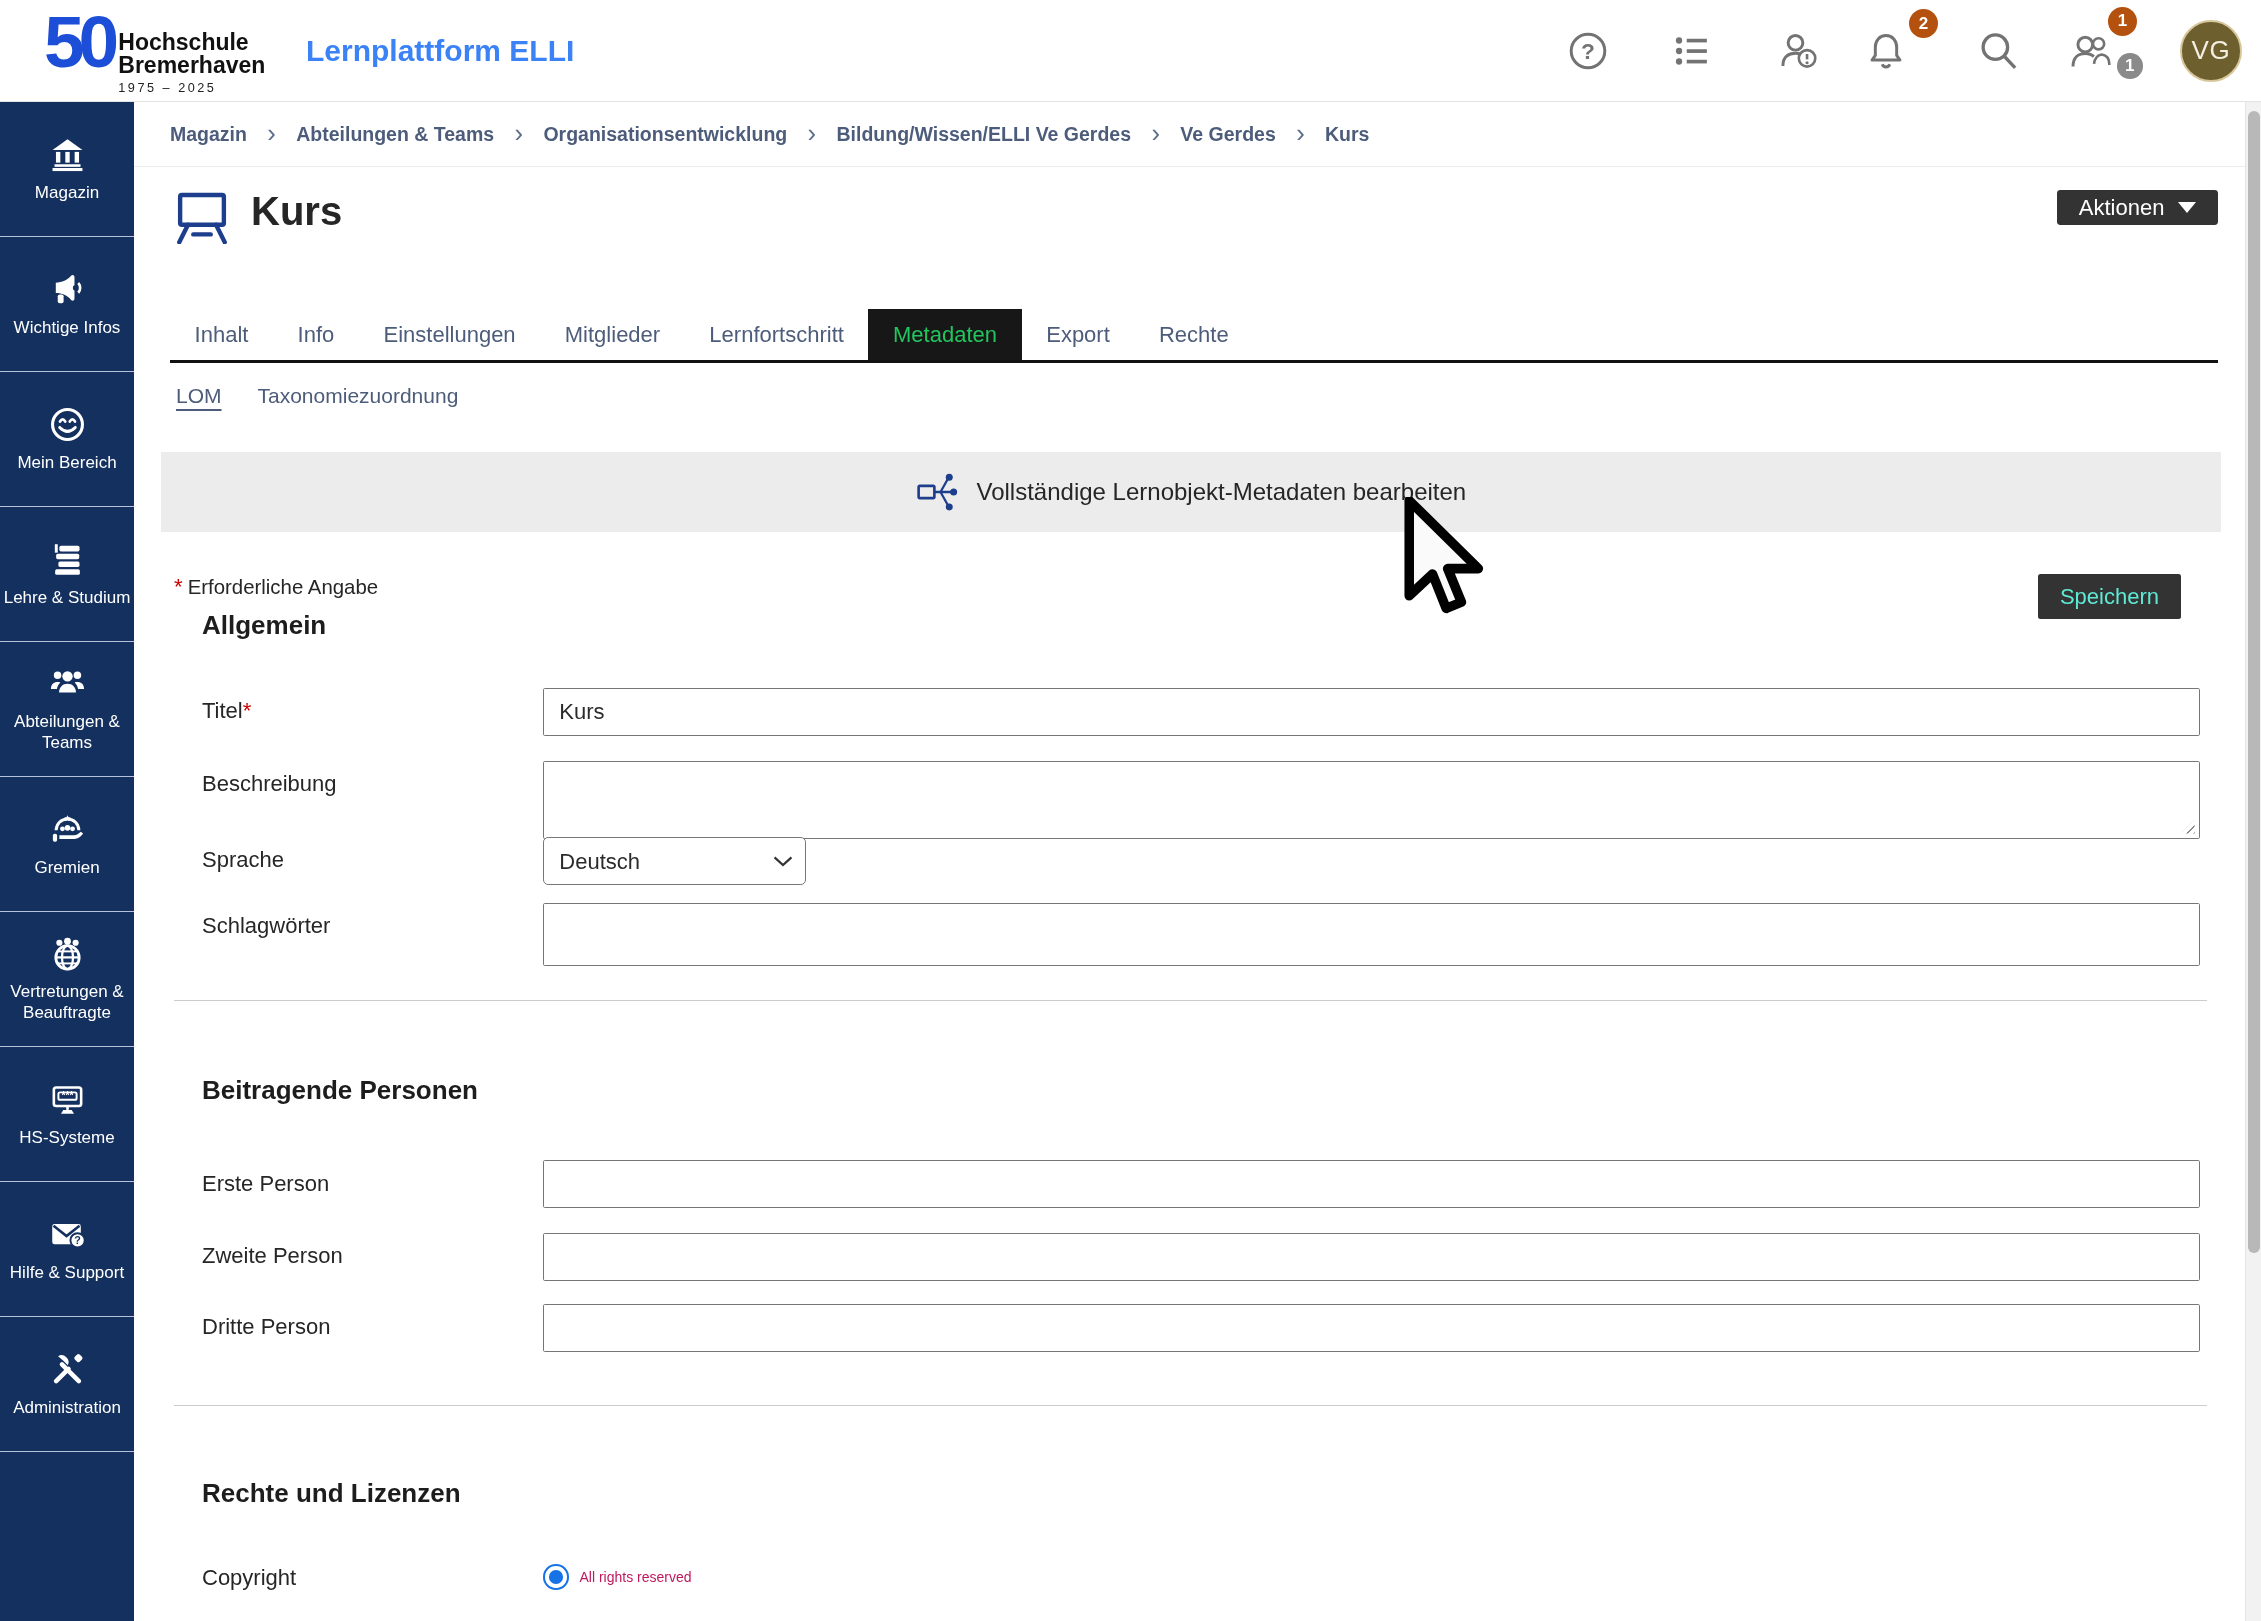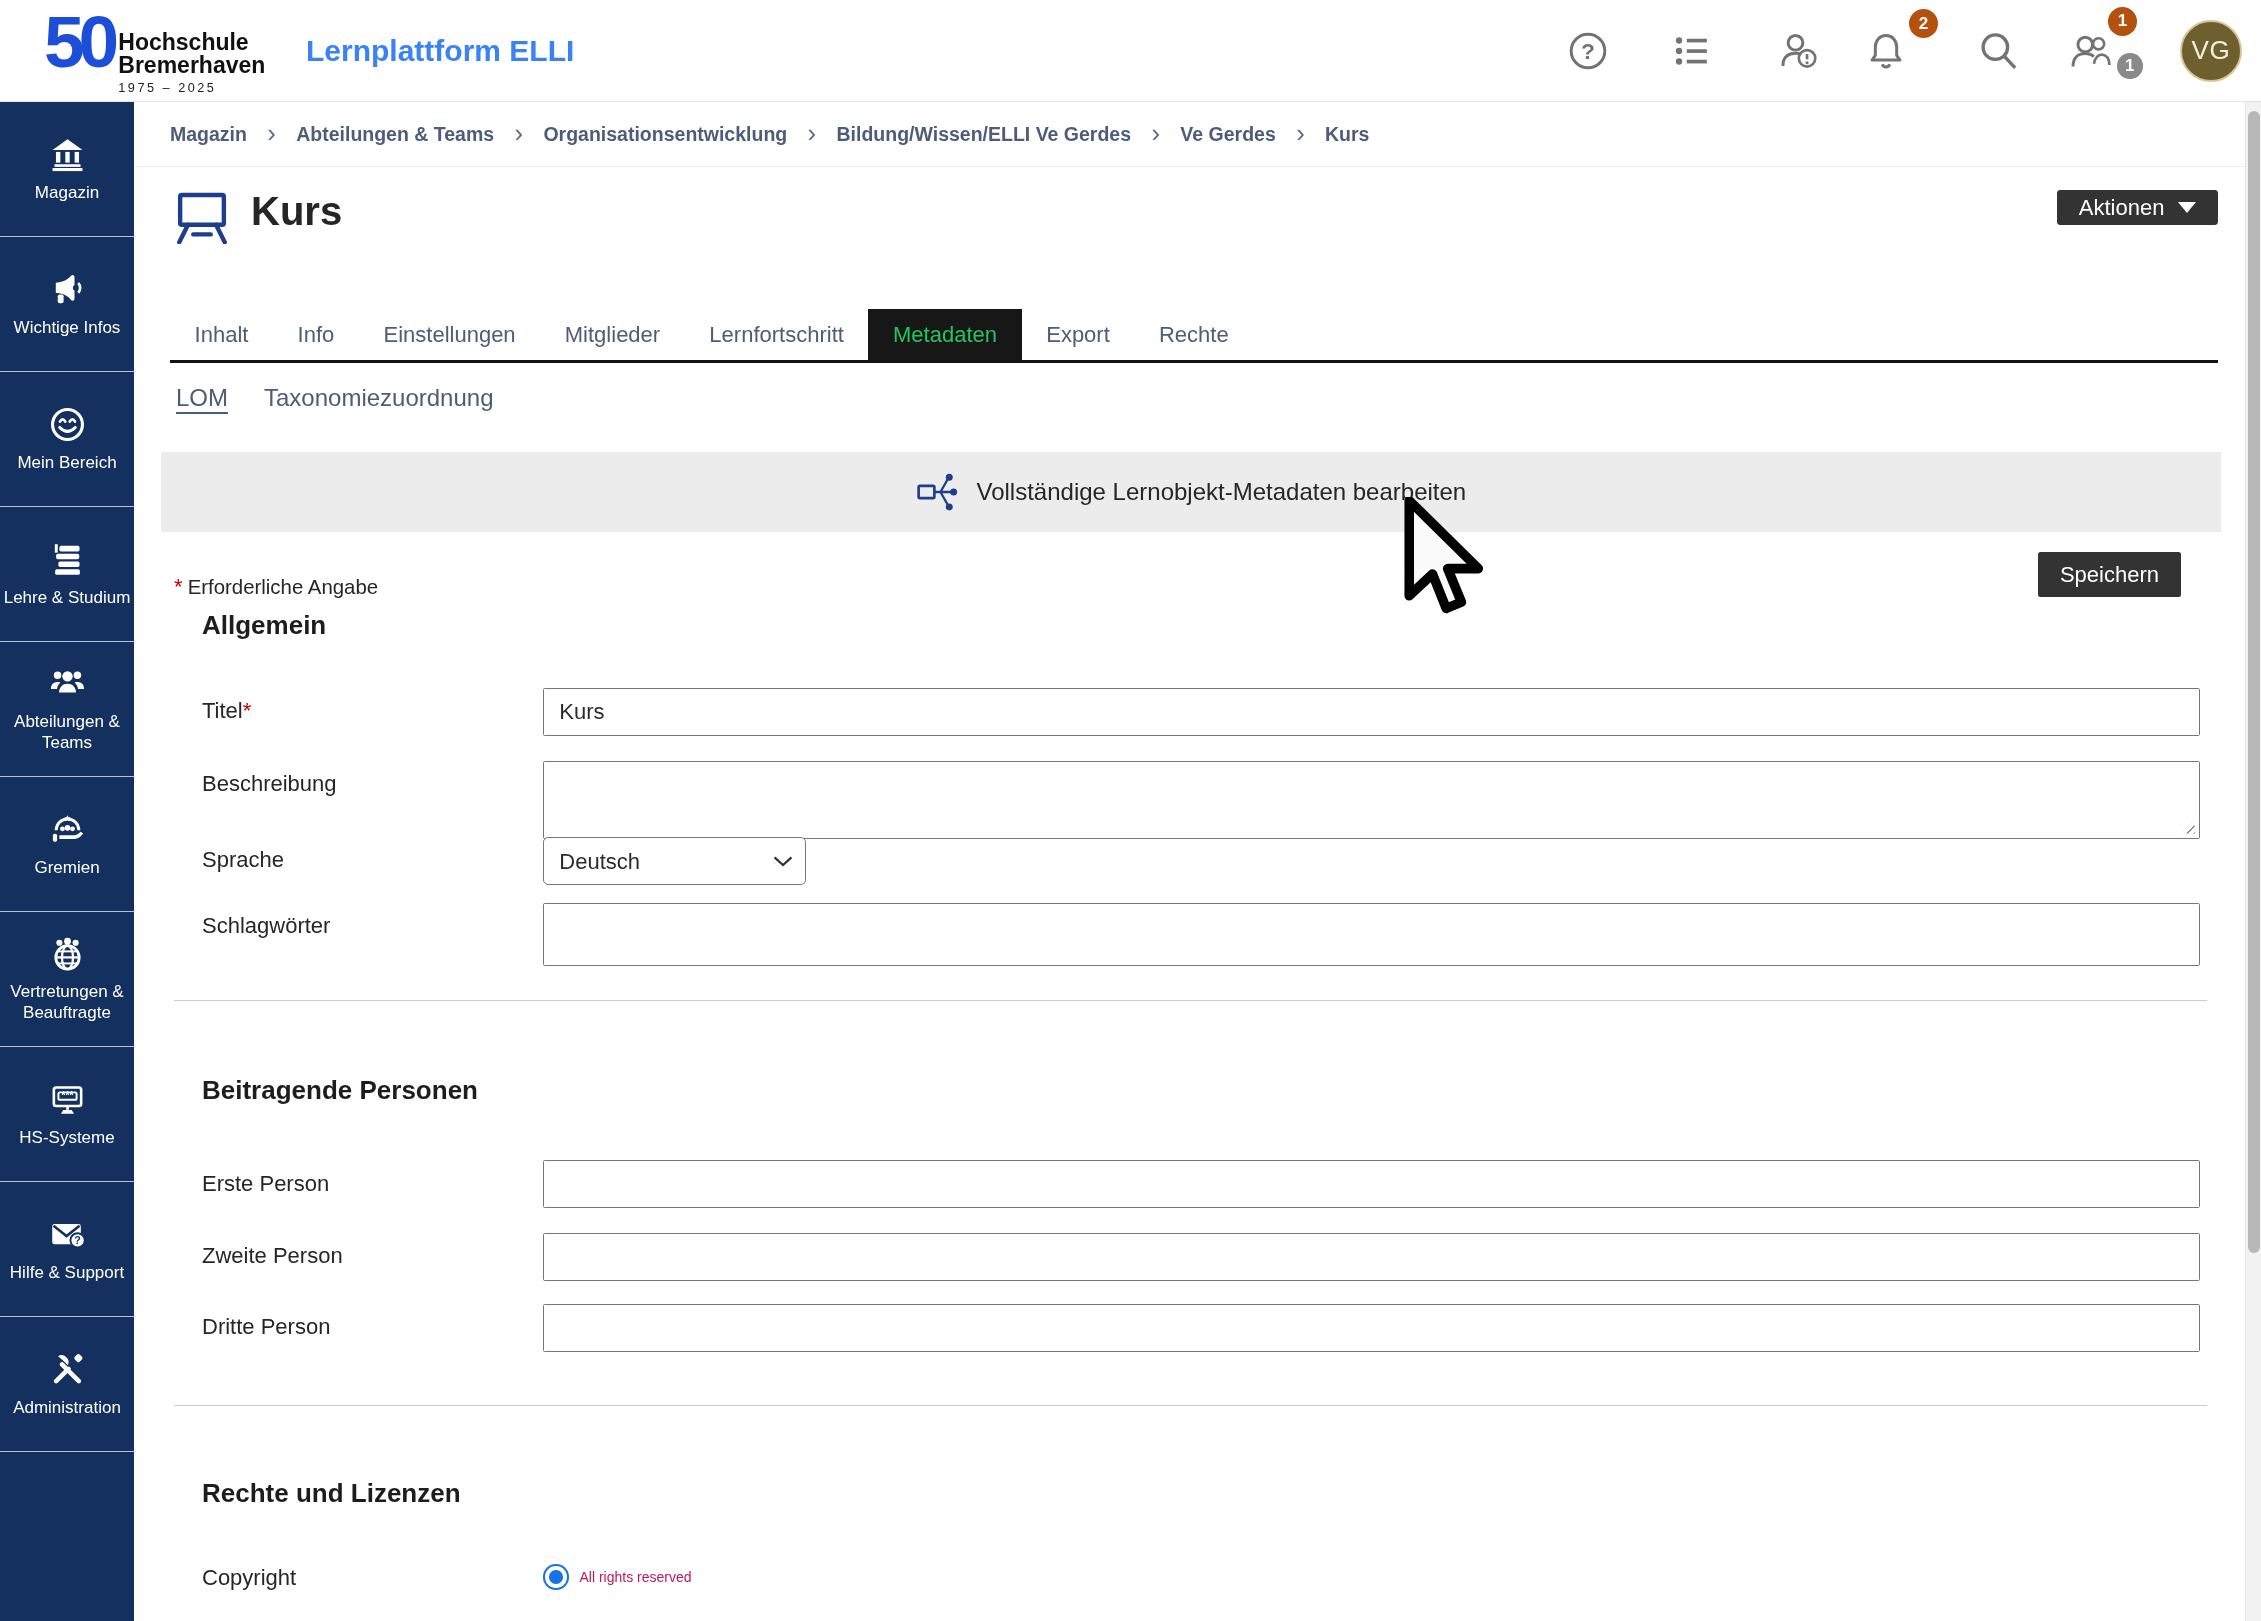--- a/index.html
+++ b/index.html
@@ -36,30 +36,30 @@
   .crumb-sep { font-size:25.5px; color:#5d6e8c; font-weight:normal; line-height:1; }
   .title-row-icon { position:absolute; left:40px; top:86px; width:56px; height:56px; }
   .page-title { position:absolute; left:117px; top:87px; font-size:40px; font-weight:bold; color:#262626; }
   .actions-btn { position:absolute; right:27px; top:88px; height:35px; background:#333333; color:#fff; border:none; font-size:22px; font-family:inherit; padding:0 22px; border-radius:3.4px; display:flex; align-items:center; gap:13.6px; cursor:pointer; }
   .caret-down { width:0; height:0; border-left:9.3px solid transparent; border-right:9.3px solid transparent; border-top:11px solid #fff; }
   
   .tabs { position:absolute; left:36px; right:27px; top:207px; height:54px; display:flex; align-items:stretch; border-bottom:3.4px solid #121212; }
   .tab { font-size:22px; color:#4c5c7a; padding:0 24.6px; display:flex; align-items:center; cursor:pointer; }
   .tab.active { background:#171717; color:#22c55e; }
   .subtabs { position:absolute; left:42px; top:282px; display:flex; gap:36px; }
-  .subtab { font-size:24px; color:#4c5c7a; cursor:pointer;text-align:right; }
+  .subtab { font-size:21px; color:#4c5c7a; cursor:pointer;text-align:right; }
   .subtab.active { text-decoration:underline; text-underline-offset:6px; text-decoration-thickness:1.7px; }
   
   .banner { position:absolute; left:27px; right:24px; top:350px; height:80px; background:#ececec; display:flex; align-items:center; justify-content:center; gap:18.7px; cursor:pointer; }
   .banner svg { width:42px; height:42px; }
   .banner-label { font-size:24px; color:#262626; }
   
   .required-note { position:absolute; left:40px; top:472px; font-size:20.4px; color:#262626; }
   .req-star { color:#cc0000; font-size:22px; margin-right:5.1px; }
-  .save-btn { position:absolute; right:64px; top:450px; height:45px; background:#333333; color:#ffffff; border:none; font-size:22px; font-family:inherit; padding:0 22px; border-radius:2.5px; cursor:pointer; }
+  .save-btn { position:absolute; right:64px; top:472px; height:45px; background:#333333; color:#5eead4; border:none; font-size:22px; font-family:inherit; padding:0 22px; border-radius:2.5px; cursor:pointer; }
   
   .section-h { position:absolute; left:68px; font-size:26px; font-weight:bold; color:#1d1d1d; }
   .flabel { position:absolute; left:68px; font-size:22px; color:#262626; }
   .flabel .req-star { font-size:22px; margin:0; }
   .ffield { position:absolute; left:409px; width:1657px; border:1.3px solid #767676; border-radius:1.7px; background:#fff; font-size:22px; font-family:inherit; color:#2b2b2b; padding:0 15.3px; }
   textarea.ffield { resize:none; padding-top:8.5px; }
   .grip { position:absolute; width:13.6px; height:13.6px; background:
       repeating-linear-gradient(315deg,#8a8a8a 0 1.7px, transparent 1.7px 5.1px);
       clip-path:polygon(100% 0,100% 100%,0 100%); }
   select.ffield { appearance:none; -webkit-appearance:none; border-radius:5.1px; }

